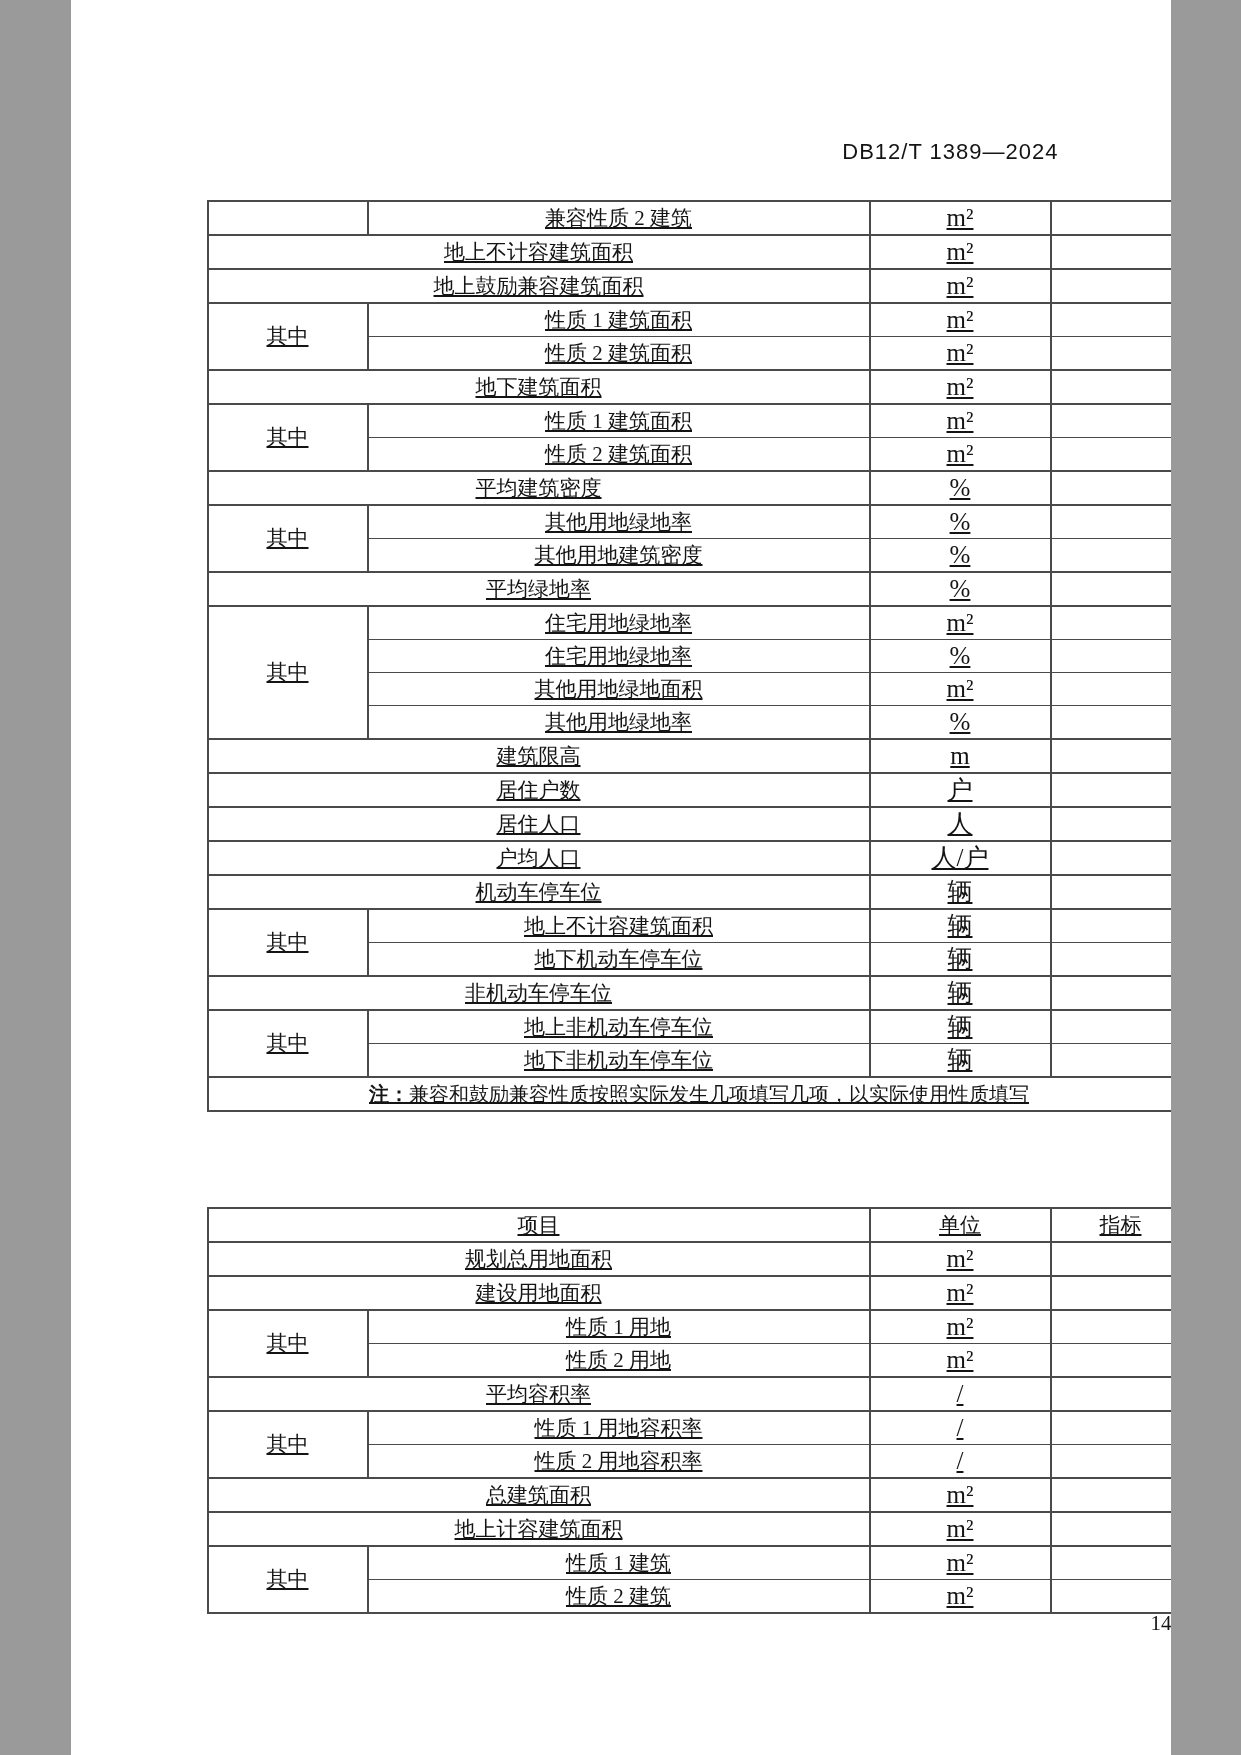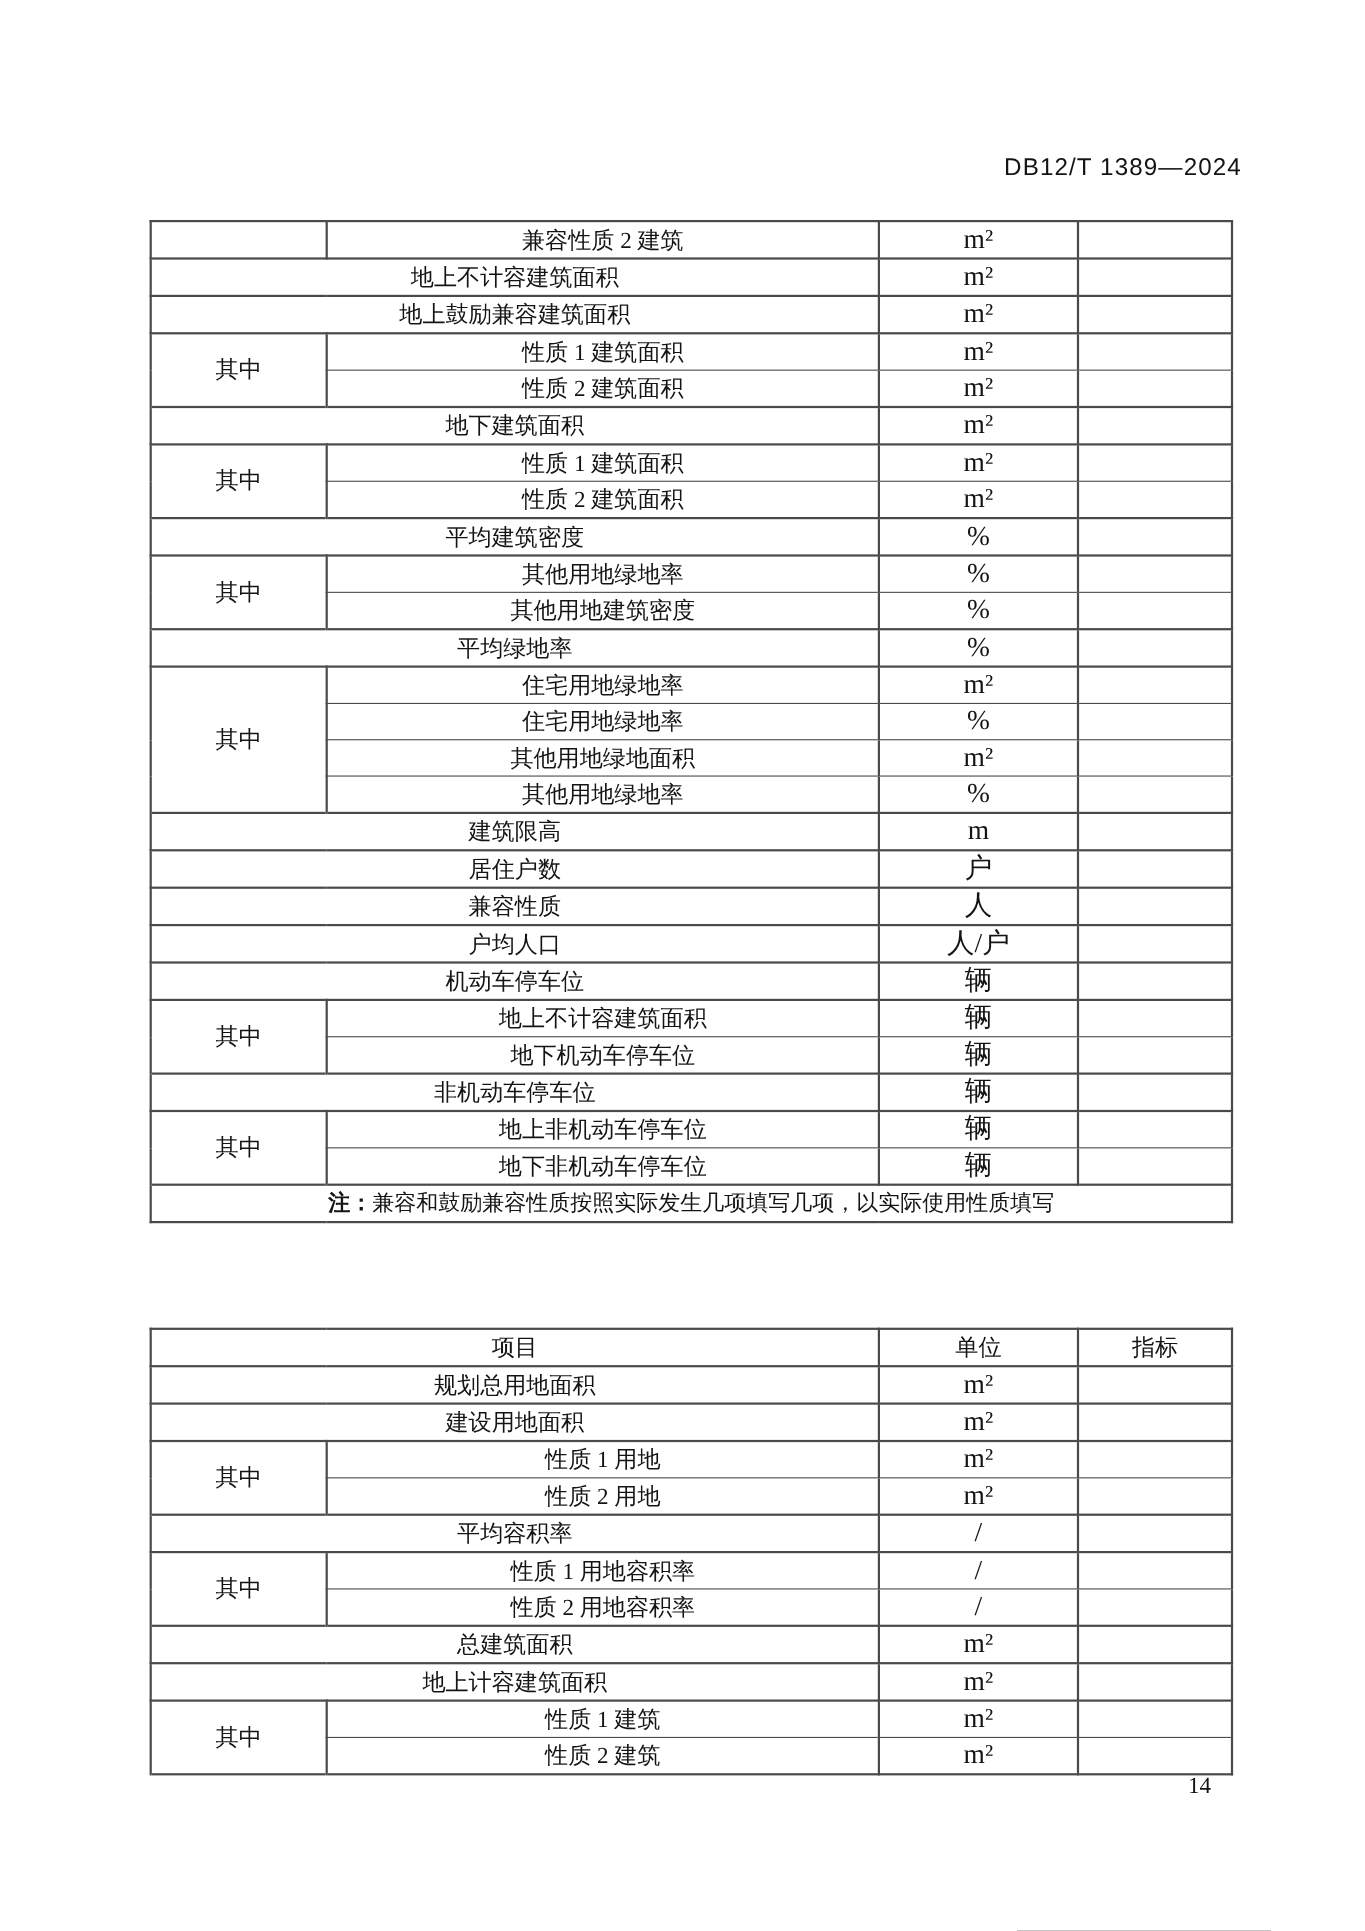--- a/index.html
+++ b/index.html
@@ -1,31 +1,31 @@
 <!DOCTYPE html>
 <html><head>
 <meta charset="utf-8">
 <style>
   html,body{margin:0;padding:0;background:#9a9a9a;}
   .page{
-    position:relative;width:1241px;height:1755px;background:#ffffff;
+    position:relative;width:1100px;height:1755px;background:#ffffff;
     margin:0 auto;overflow:hidden;color:#141414;
     font-family:"Liberation Serif","DejaVu Serif",serif;
   }
   .header-code{
     position:absolute;top:139px;right:112px;
     font-family:"Liberation Sans","DejaVu Sans",sans-serif;
     font-size:22px;letter-spacing:1px;color:#141414;white-space:nowrap;
   }
   table.spec{
     position:absolute;left:136px;width:983px;
     border-collapse:collapse;table-layout:fixed;
     font-size:21px;color:#141414;
   }
-  table.spec{border:2px solid #4a4a4a;}
+  table.spec{border:2px solid #4a4a4a;text-decoration:underline;}
   .spec td{
     border:2px solid #4a4a4a;height:32px;padding:0;
     text-align:center;vertical-align:middle;line-height:1.15;
     overflow:hidden;white-space:nowrap;
   }
   .spec tr.lt > td{border-top-width:1px;}
   .spec tr.lb > td{border-bottom-width:1px;}
   .t1{top:200px;}
   .t2{top:1207px;border-bottom-width:3px;}
   .unit-cell{font-size:25px;}
@@ -144,21 +144,21 @@
         <td colspan="2">建筑限高</td>
         <td class="unit-cell">m</td>
         <td></td>
       </tr>
       <tr>
         <td colspan="2">居住户数</td>
         <td class="unit-cell">户</td>
         <td></td>
       </tr>
       <tr>
-        <td colspan="2">兼容性质</td>
+        <td colspan="2">居住人口</td>
         <td class="unit-cell">人</td>
         <td></td>
       </tr>
       <tr>
         <td colspan="2">户均人口</td>
         <td class="unit-cell">人/户</td>
         <td></td>
       </tr>
       <tr>
         <td colspan="2">机动车停车位</td>

